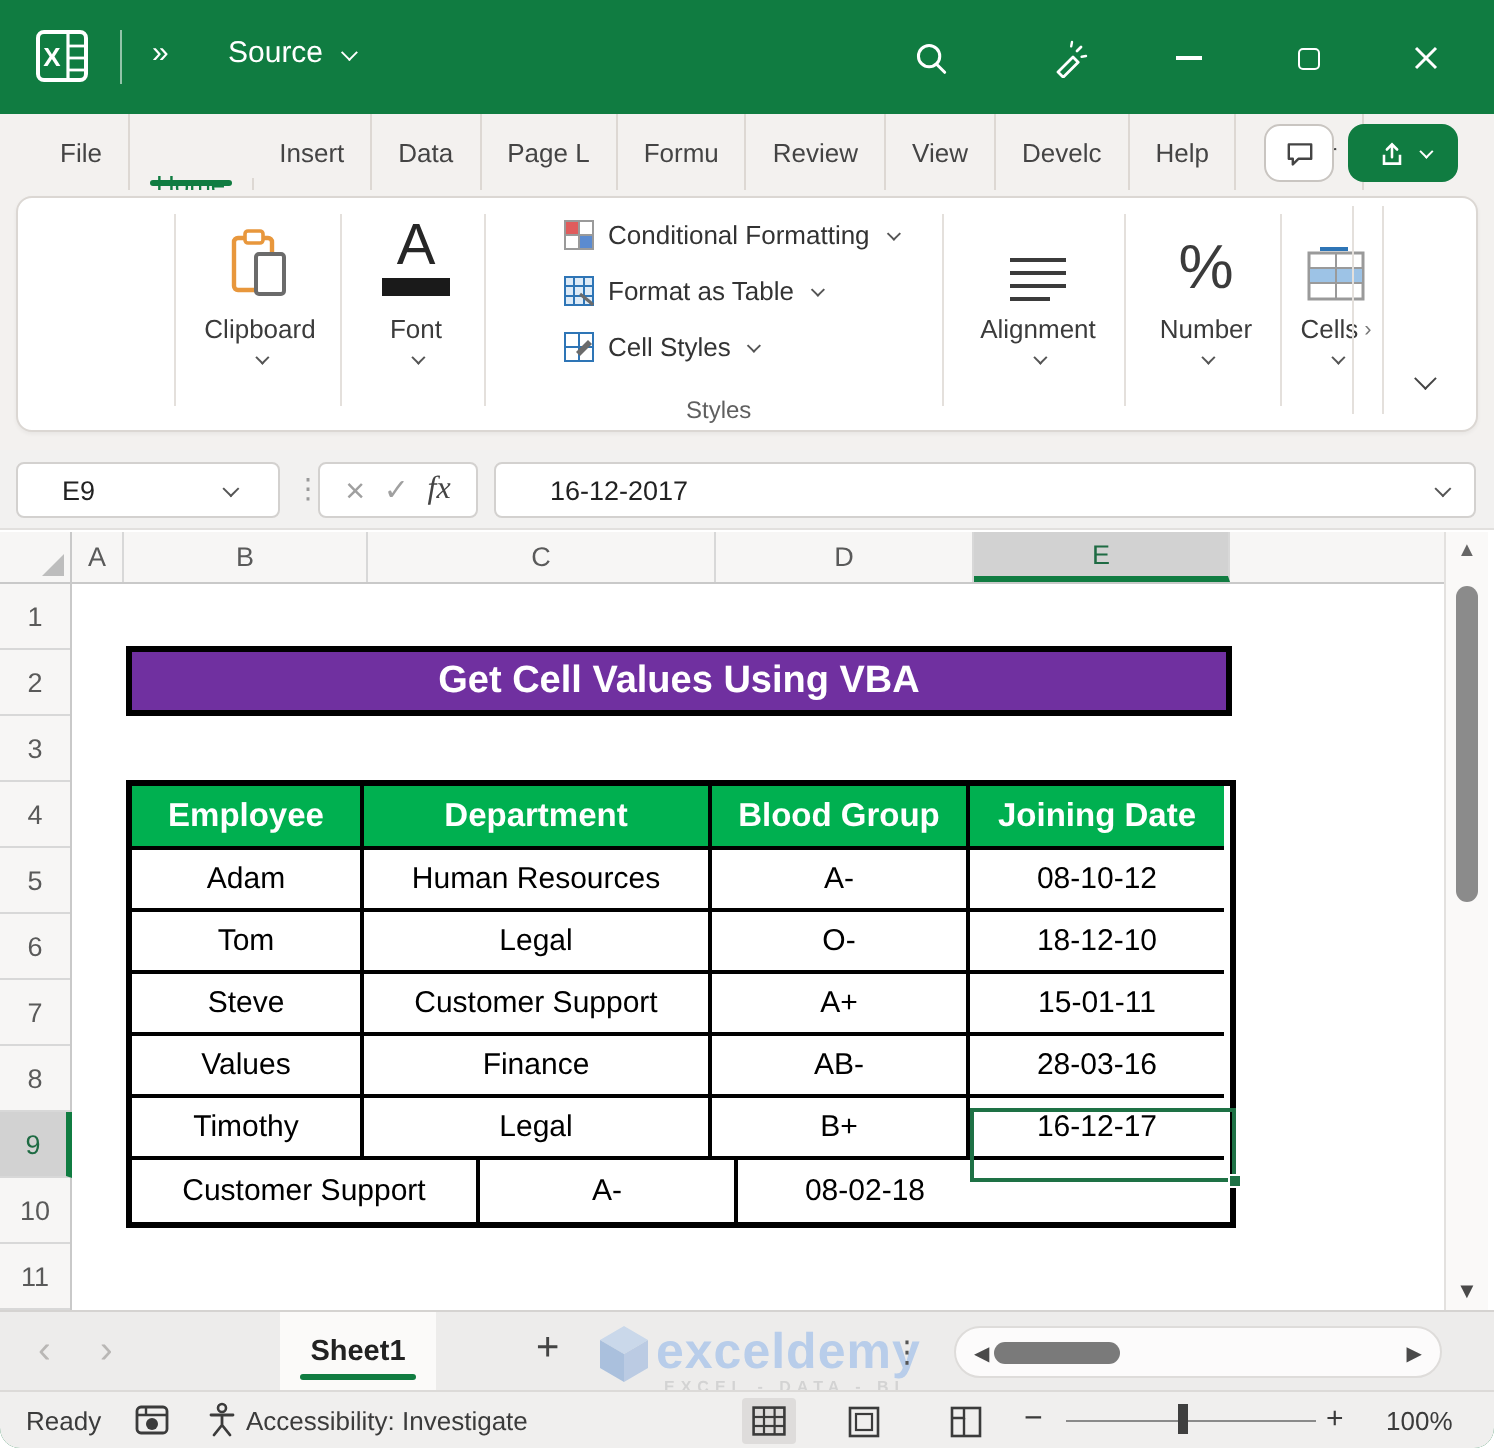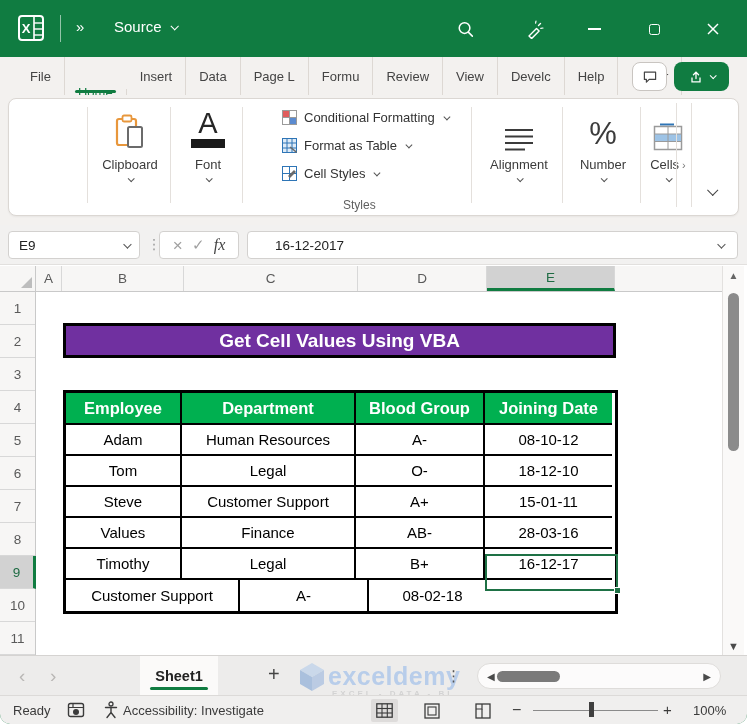--- a/index.html
+++ b/index.html
@@ -39,21 +39,21 @@
   .styles-row { position:absolute; left:249px; display:flex; align-items:center; gap:7px; font-size:13px; color:#333; cursor:default;padding-left:24px; }
   .styles-row .chv { width:4.5px; height:4.5px; color:#555; margin-left:2px; }
   .group-label { position:absolute; font-size:12px; color:#5f5f5f; }
   .pct { font-size:31px; font-weight:300; color:#3b3b3b; line-height:34px; }
   .ribbon-collapse { position:absolute; right:22px; bottom:16px; color:#444; }
   .ribbon-collapse .chv { width:8px; height:8px; }
   .overflow-strip { position:absolute; right:46px; top:4px; bottom:8px; width:16px; border-left:1px solid #E4E0DC; border-right:1px solid #E4E0DC; }
   .cells-more { font-size:11px; color:#777; margin-left:1px; }
   
   .fbar { position:absolute; top:225px; left:0; right:0; height:40px; background:#F2F1F0; border-bottom:1px solid #E2E0DE; }
-  .namebox { position:absolute; left:8px; top:6px; width:132px; height:28px; background:#fff; border:1px solid #D3D1CF; border-radius:4px; display:flex; align-items:center; padding:0 10px; font-size:13.5px; color:#222; }
+  .namebox { position:absolute; left:8px; top:6px; width:132px; height:28px; background:#fff; border:1px solid #D3D1CF; border-radius:4px; display:flex; align-items:center; padding:0 22px; font-size:13.5px; color:#222; }
   .namebox .chv { margin-left:auto; color:#555; width:5.5px; height:5.5px; }
   .fdots { position:absolute; left:147px; top:11px; color:#9a9a9a; font-size:14px; }
   .fxbox { position:absolute; left:159px; top:6px; width:80px; height:28px; background:#fff; border:1px solid #D3D1CF; border-radius:4px; display:flex; align-items:center; justify-content:space-around; padding:0 8px; }
   .fx-x { color:#a0a0a0; font-size:17px; line-height:1; }
   .fx-ok { color:#a0a0a0; font-size:15px; }
   .fx-fx { font-family:"Liberation Serif", serif; font-style:italic; font-size:16px; color:#444; }
   .finput { position:absolute; left:247px; top:6px; right:9px; height:28px; background:#fff; border:1px solid #D3D1CF; border-radius:4px; display:flex; align-items:center; padding-left:27px; font-size:13.5px; color:#222; }
   .finput .chv { position:absolute; right:14px; color:#555; width:5.5px; height:5.5px; }
   
   .sheet { position:absolute; top:265px; left:0; right:0; height:390px; background:#fff; }

